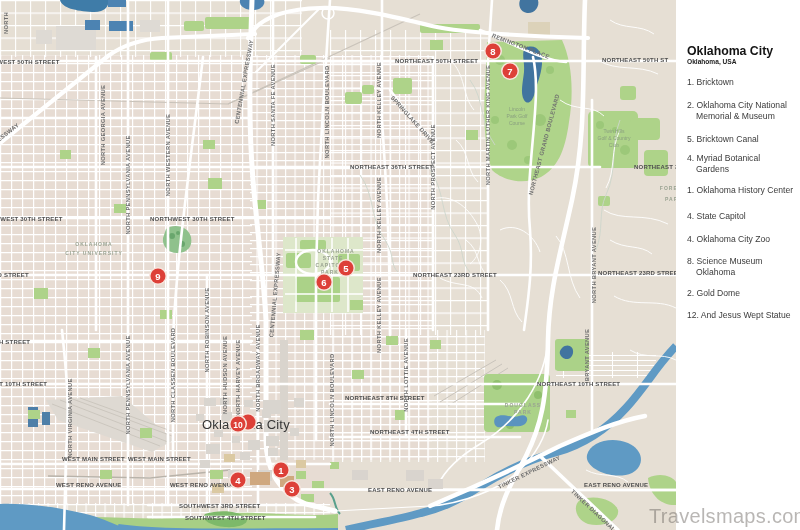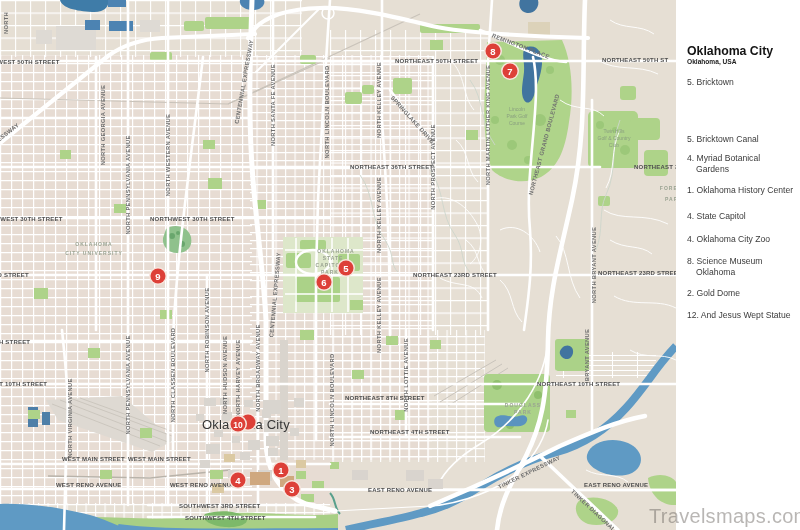--- a/index.html
+++ b/index.html
@@ -578,21 +578,22 @@
       </g>
 </g>
 </svg>
 
 <div id="sidebar">
 
 <div id="sb-title">Oklahoma City</div>
 
 <div id="sb-sub">Oklahoma, USA</div>
 
-<div class="li" style="top:77px">5. Bricktown</div>
+<div class="li" style="top:77px">1. Bricktown</div>
+<div class="li" style="top:100px">2. Oklahoma City National<br>Memorial &amp; Museum</div>
 <div class="li" style="top:134px">5. Bricktown Canal</div>
 <div class="li" style="top:153px">4. Myriad Botanical<br>Gardens</div>
 <div class="li" style="top:185px">1. Oklahoma History Center</div>
 <div class="li" style="top:211px">4. State Capitol</div>
 <div class="li" style="top:234px">4. Oklahoma City Zoo</div>
 <div class="li" style="top:256px">8. Science Museum<br>Oklahoma</div>
 <div class="li" style="top:288px">2. Gold Dome</div>
 <div class="li" style="top:310px">12. And Jesus Wept Statue</div>
 </div>
 

